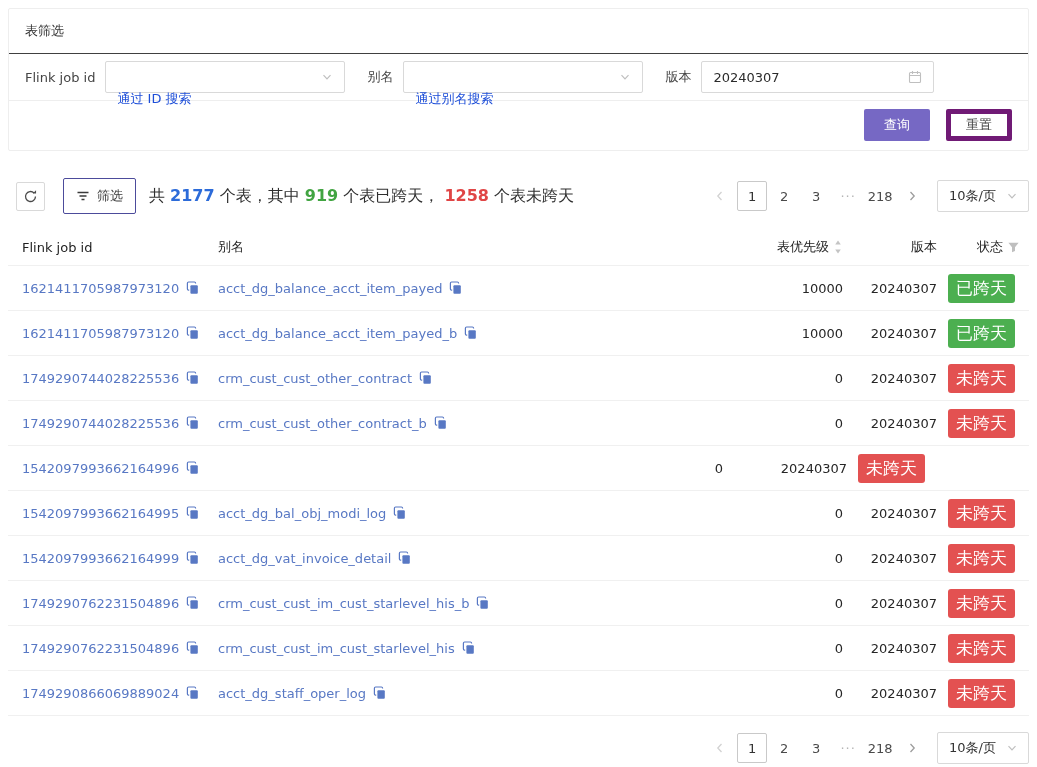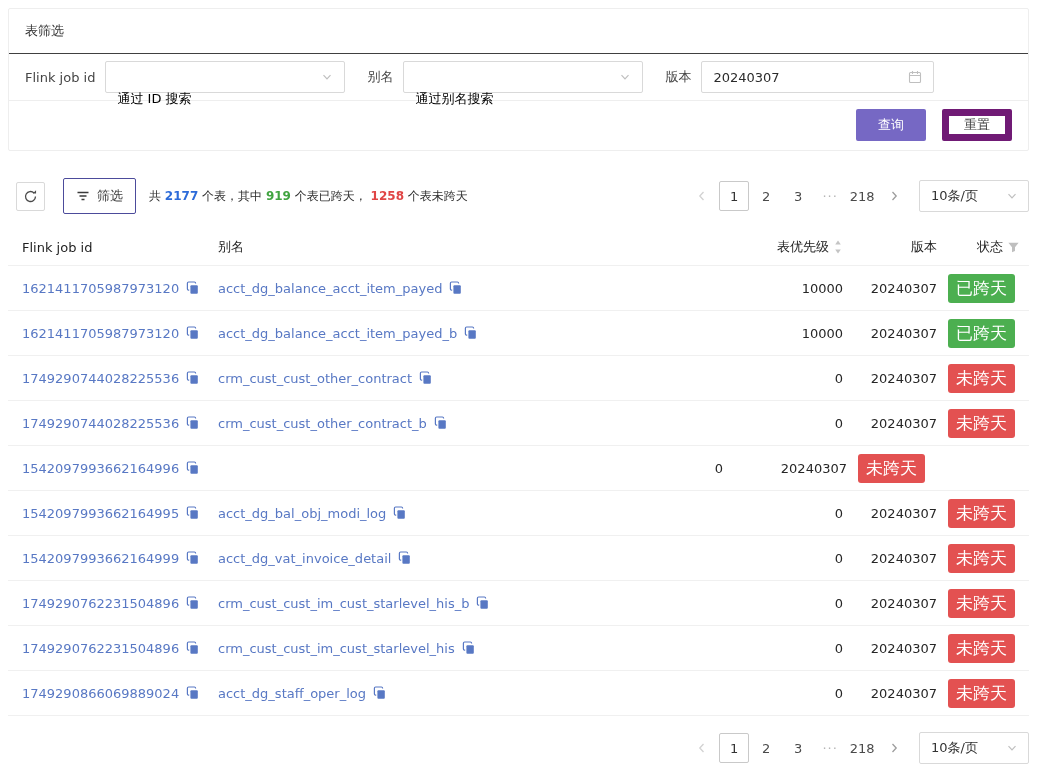--- a/index.html
+++ b/index.html
@@ -11,48 +11,48 @@
   
   .panel { border: 1px solid #eeeeee; border-radius: 2px; background: #fff; }
   .panel-header { padding: 13px 16px; border-bottom: 1px solid #404040; color: #333; font-size: 13px; }
   .panel-filters { display: flex; align-items: center; padding: 7px 16px; border-bottom: 1px solid #eeeeee; }
   .field { display: flex; align-items: center; margin-right: 22px; }
   .field-label { color: #454545; margin-right: 10px; white-space: nowrap; }
   .select, .datepicker { height: 32px; border: 1px solid #d9d9d9; border-radius: 2px; background: #fff;
     display: flex; align-items: center; justify-content: space-between; padding: 0 11px; }
   .select { width: 240px; }
   .datepicker { width: 233px; }
-  .placeholder { color: #000000; margin-top: 44px; }
+  .placeholder { color: #1d4ed8; margin-top: 44px; }
   .date-value { color: #2b2b2b; }
   .panel-actions { display: flex; justify-content: flex-end; align-items: center; gap: 16px; padding: 8px 16px 9px; }
-  .btn { height: 32px; padding: 0 15px; border: 7px solid #701a75; border-radius: 2px; background: #fff; color: #414141; }
+  .btn { height: 32px; padding: 0 15px; border: 5px solid #701a75; border-radius: 2px; background: #fff; color: #414141; }
   .btn-primary { background: #7668c4; border-color: #7668c4; color: #fff; }
 
   
   .toolbar { display: flex; align-items: center; margin: 27px 0 0 8px; }
   .icon-btn { width: 29px; height: 29px; border: 1px solid #d9d9d9; border-radius: 2px;
     display: flex; align-items: center; justify-content: center; color: #4a4a4a; }
   .filter-btn { height: 32px; margin-left: 18px; padding: 17px 12px; border: 1.5px solid #4c4b9b; border-radius: 2px;
     display: flex; align-items: center; gap: 7px; color: #3a3a3a; background: #fff; }
-  .summary { margin-left: 13px; font-size: 12px; color: #2f2f2f; white-space: nowrap; }
+  .summary { margin-left: 13px; font-size: 16px; color: #2f2f2f; white-space: nowrap; }
   .num-blue { color: #2c6bd9; font-weight: bold; }
   .num-green { color: #41a441; font-weight: bold; }
   .num-red { color: #e04545; font-weight: bold; }
   .spacer { flex: 1; }
 
   
   .pagination { display: flex; align-items: center; gap: 2px; }
   .pg-btn { min-width: 30px; height: 30px; display: flex; align-items: center; justify-content: center;
     border-radius: 2px; color: #4a4a4a; }
   .pg-btn.active { border: 1px solid #c9c9c9; color: #333; }
   .pg-prev { color: #d2d2d2; }
   .pg-next { color: #9c9c9c; }
   .pg-ellipsis { min-width: 30px; text-align: center; color: #b5b5b5; letter-spacing: 1px; }
   .page-size-select { height: 32px; margin-left: 8px; padding: 0 10px 0 11px; border: 1px solid #d9d9d9;
-    border-radius: 2px; display: flex; align-items: center; gap: 28px; color: #333; background: #fff; }
+    border-radius: 2px; display: flex; align-items: center; gap: 10px; color: #333; background: #fff; }
 
   
   .table { margin-top: 15px; }
   .thead, .trow { display: grid; grid-template-columns: 196px 1fr 120px 90px 90px; align-items: center;
     border-bottom: 1px solid #f0f0f0; }
   .thead { color: #1f1f1f; }
   .thead > div { padding-top: 9px; padding-bottom: 9px; }
   .trow { height: 45px; }
   .cell-id { padding-left: 14px; display: flex; align-items: center; gap: 7px; }
   .cell-alias { padding-left: 14px; display: flex; align-items: center; gap: 7px; }

